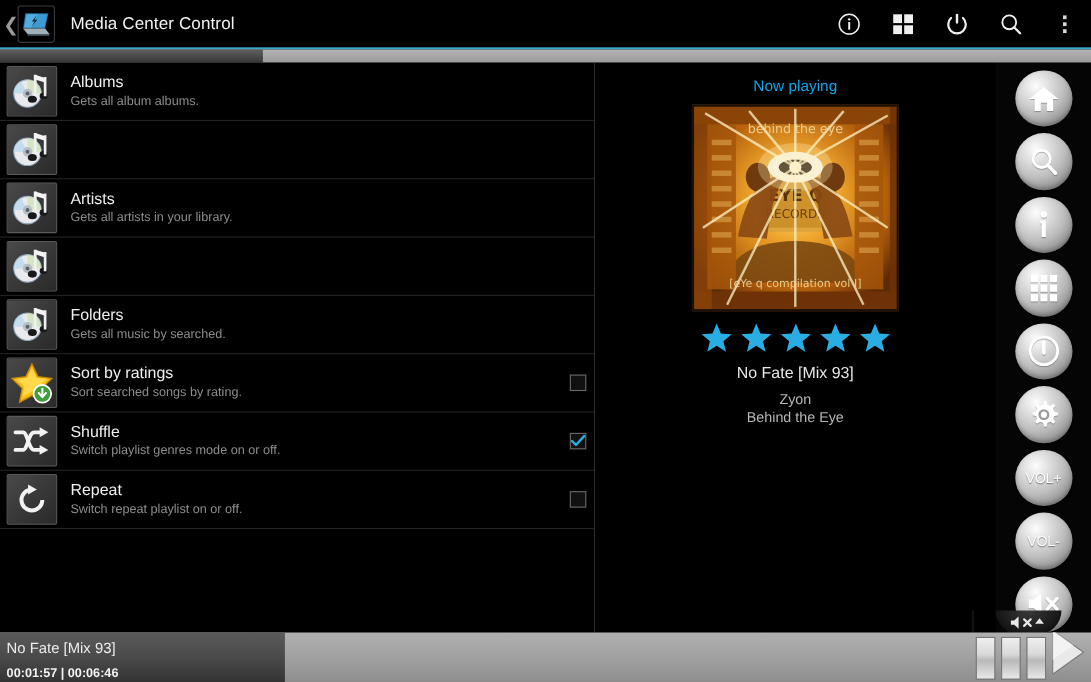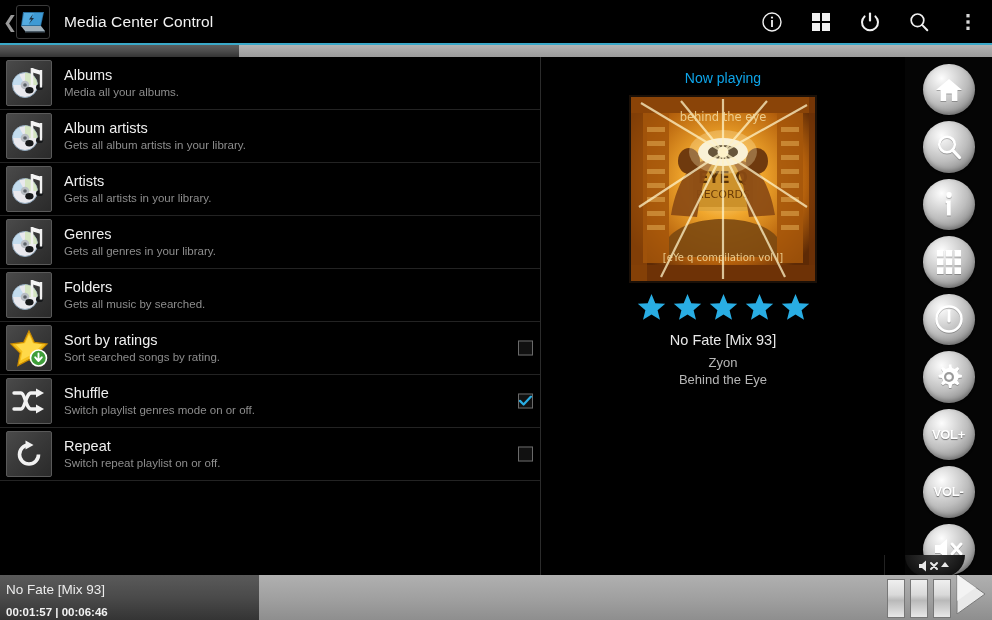--- a/index.html
+++ b/index.html
@@ -102,21 +102,21 @@
   .rbtn {
     width:52px; height:52px; border-radius:50%; margin-top:6px;
     background:radial-gradient(circle at 36% 28%, #fdfdfd 0%, #e2e2e2 22%, #bdbdbd 52%, #8f8f8f 78%, #6d6d6d 100%);
     box-shadow:0 1px 2px rgba(0,0,0,0.9), inset 0 -2px 4px rgba(0,0,0,0.25);
     display:flex; align-items:center; justify-content:center;
     color:#ffffff; position:relative;
   }
   .rbtn:first-child { margin-top:7px; }
   .rbtn svg { display:block; filter:drop-shadow(0 1px 0 rgba(0,0,0,0.25)); }
   .rbtn .rlabel {
-    font-size:13px; font-weight:bold; color:#ffffff; letter-spacing:-0.3px;
+    font-size:13px; font-weight:normal; color:#ffffff; letter-spacing:-0.3px;
     text-shadow:0 1px 1px rgba(0,0,0,0.45);
   }
 
   
   .bottombar {
     position:absolute; left:0; top:575px; width:992px; height:45px;
     background:linear-gradient(to bottom,#b0b0b0 0%,#9f9f9f 55%,#8e8e8e 100%);
     overflow:hidden;
   }
   .bb-progress {
@@ -221,44 +221,40 @@
           <circle cx="16" cy="22" r="1.8" fill="#5d6369"></circle>
           <path d="M23 5 L23 26.5" stroke="#f0f0f0" stroke-width="2.6" fill="none"></path>
           <path d="M23 5 L32 7.8 L32 12 L23 9.2 Z" fill="#f4f4f4"></path>
           <ellipse cx="20.4" cy="27.2" rx="4.1" ry="3.2" fill="#16181a"></ellipse>
           <ellipse cx="30.6" cy="24.2" rx="3.6" ry="2.9" fill="#16181a"></ellipse>
           <path d="M32 7 L32 24.5" stroke="#f0f0f0" stroke-width="2.4" fill="none"></path>
         </svg>
       </div>
       <div class="row-text">
         <div class="row-title">Albums</div>
-        <div class="row-sub">Media all your albums.</div>
+        <div class="row-sub">Gets all album albums.</div>
       </div>
     </div>
 
     <div class="list-row">
       <div class="row-icon">
         <svg width="40" height="40" viewBox="0 0 40 40">
           <circle cx="16" cy="22" r="12.5" fill="#e9e9ee"></circle>
           <circle cx="16" cy="22" r="12.5" fill="none" stroke="#8fa7bb" stroke-width="1"></circle>
           <path d="M16 9.5 A12.5 12.5 0 0 1 28.5 22 L16 22 Z" fill="#cfe3b6" opacity="0.8"></path>
           <path d="M3.5 22 A12.5 12.5 0 0 1 10 11.2 L16 22 Z" fill="#b9d8ee" opacity="0.8"></path>
           <circle cx="16" cy="22" r="4.3" fill="#b9bec4"></circle>
           <circle cx="16" cy="22" r="1.8" fill="#5d6369"></circle>
           <path d="M23 5 L23 26.5" stroke="#f0f0f0" stroke-width="2.6" fill="none"></path>
           <path d="M23 5 L32 7.8 L32 12 L23 9.2 Z" fill="#f4f4f4"></path>
           <ellipse cx="20.4" cy="27.2" rx="4.1" ry="3.2" fill="#16181a"></ellipse>
           <ellipse cx="30.6" cy="24.2" rx="3.6" ry="2.9" fill="#16181a"></ellipse>
           <path d="M32 7 L32 24.5" stroke="#f0f0f0" stroke-width="2.4" fill="none"></path>
         </svg>
       </div>
-      <div class="row-text">
-        <div class="row-title">Album artists</div>
-        <div class="row-sub">Gets all album artists in your library.</div>
-      </div>
     </div>
 
     <div class="list-row">
       <div class="row-icon">
         <svg width="40" height="40" viewBox="0 0 40 40">
           <circle cx="16" cy="22" r="12.5" fill="#e9e9ee"></circle>
           <circle cx="16" cy="22" r="12.5" fill="none" stroke="#8fa7bb" stroke-width="1"></circle>
           <path d="M16 9.5 A12.5 12.5 0 0 1 28.5 22 L16 22 Z" fill="#cfe3b6" opacity="0.8"></path>
           <path d="M3.5 22 A12.5 12.5 0 0 1 10 11.2 L16 22 Z" fill="#b9d8ee" opacity="0.8"></path>
           <circle cx="16" cy="22" r="4.3" fill="#b9bec4"></circle>
@@ -284,24 +280,20 @@
           <path d="M16 9.5 A12.5 12.5 0 0 1 28.5 22 L16 22 Z" fill="#cfe3b6" opacity="0.8"></path>
           <path d="M3.5 22 A12.5 12.5 0 0 1 10 11.2 L16 22 Z" fill="#b9d8ee" opacity="0.8"></path>
           <circle cx="16" cy="22" r="4.3" fill="#b9bec4"></circle>
           <circle cx="16" cy="22" r="1.8" fill="#5d6369"></circle>
           <path d="M23 5 L23 26.5" stroke="#f0f0f0" stroke-width="2.6" fill="none"></path>
           <path d="M23 5 L32 7.8 L32 12 L23 9.2 Z" fill="#f4f4f4"></path>
           <ellipse cx="20.4" cy="27.2" rx="4.1" ry="3.2" fill="#16181a"></ellipse>
           <ellipse cx="30.6" cy="24.2" rx="3.6" ry="2.9" fill="#16181a"></ellipse>
           <path d="M32 7 L32 24.5" stroke="#f0f0f0" stroke-width="2.4" fill="none"></path>
         </svg>
-      </div>
-      <div class="row-text">
-        <div class="row-title">Genres</div>
-        <div class="row-sub">Gets all genres in your library.</div>
       </div>
     </div>
 
     <div class="list-row">
       <div class="row-icon">
         <svg width="40" height="40" viewBox="0 0 40 40">
           <circle cx="16" cy="22" r="12.5" fill="#e9e9ee"></circle>
           <circle cx="16" cy="22" r="12.5" fill="none" stroke="#8fa7bb" stroke-width="1"></circle>
           <path d="M16 9.5 A12.5 12.5 0 0 1 28.5 22 L16 22 Z" fill="#cfe3b6" opacity="0.8"></path>
           <path d="M3.5 22 A12.5 12.5 0 0 1 10 11.2 L16 22 Z" fill="#b9d8ee" opacity="0.8"></path>

